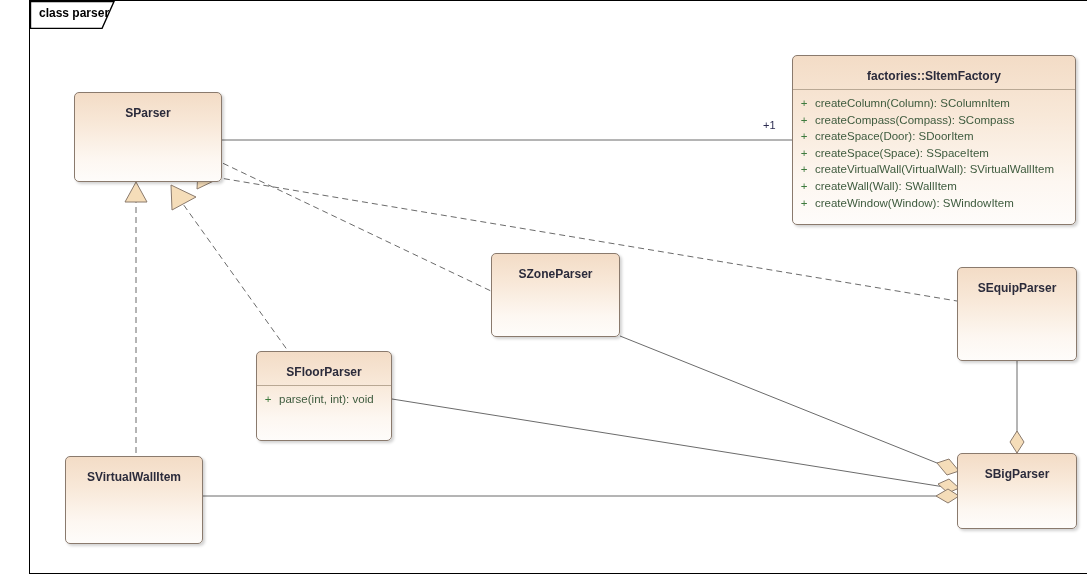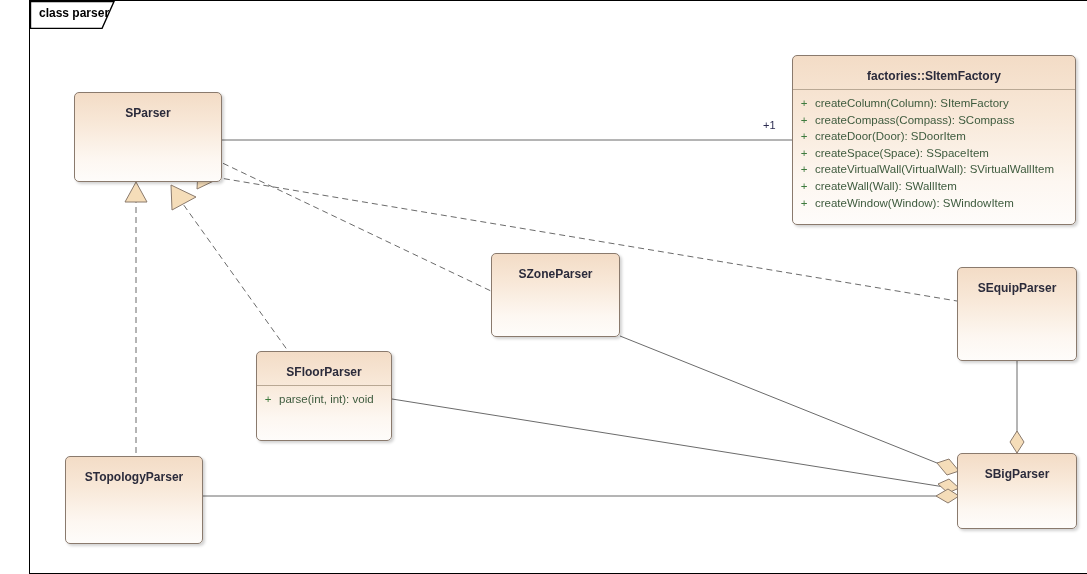--- a/index.html
+++ b/index.html
@@ -165,29 +165,29 @@
   <div class="uml-class" style="left:44px; top:91px; width:148px; height:90px;">
     <div class="uml-name">SParser</div>
   </div>
 
   <div class="uml-class" style="left:762px; top:54px; width:284px; height:170px;">
     <div class="uml-name">factories::SItemFactory</div>
     <div class="uml-sep"></div>
     <div class="uml-ops">
       <div class="uml-op">
         <span class="op-vis">+</span>
-        <span class="op-sig">createColumn(Column): SItemFactory</span>
+        <span class="op-sig">createColumn(Column): SColumnItem</span>
       </div>
       <div class="uml-op">
         <span class="op-vis">+</span>
         <span class="op-sig">createCompass(Compass): SCompass</span>
       </div>
       <div class="uml-op">
         <span class="op-vis">+</span>
-        <span class="op-sig">createDoor(Door): SDoorItem</span>
+        <span class="op-sig">createSpace(Door): SDoorItem</span>
       </div>
       <div class="uml-op">
         <span class="op-vis">+</span>
         <span class="op-sig">createSpace(Space): SSpaceItem</span>
       </div>
       <div class="uml-op">
         <span class="op-vis">+</span>
         <span class="op-sig">createVirtualWall(VirtualWall): SVirtualWallItem</span>
       </div>
       <div class="uml-op">
@@ -214,20 +214,20 @@
     <div class="uml-sep"></div>
     <div class="uml-ops">
       <div class="uml-op">
         <span class="op-vis">+</span>
         <span class="op-sig">parse(int, int): void</span>
       </div>
     </div>
   </div>
 
   <div class="uml-class" style="left:35px; top:455px; width:138px; height:88px;">
-    <div class="uml-name">STopologyParser</div>
+    <div class="uml-name">SVirtualWallItem</div>
   </div>
 
   <div class="uml-class" style="left:927px; top:452px; width:120px; height:76px;">
     <div class="uml-name">SBigParser</div>
   </div>
 
 </div>
 
 </body></html>

